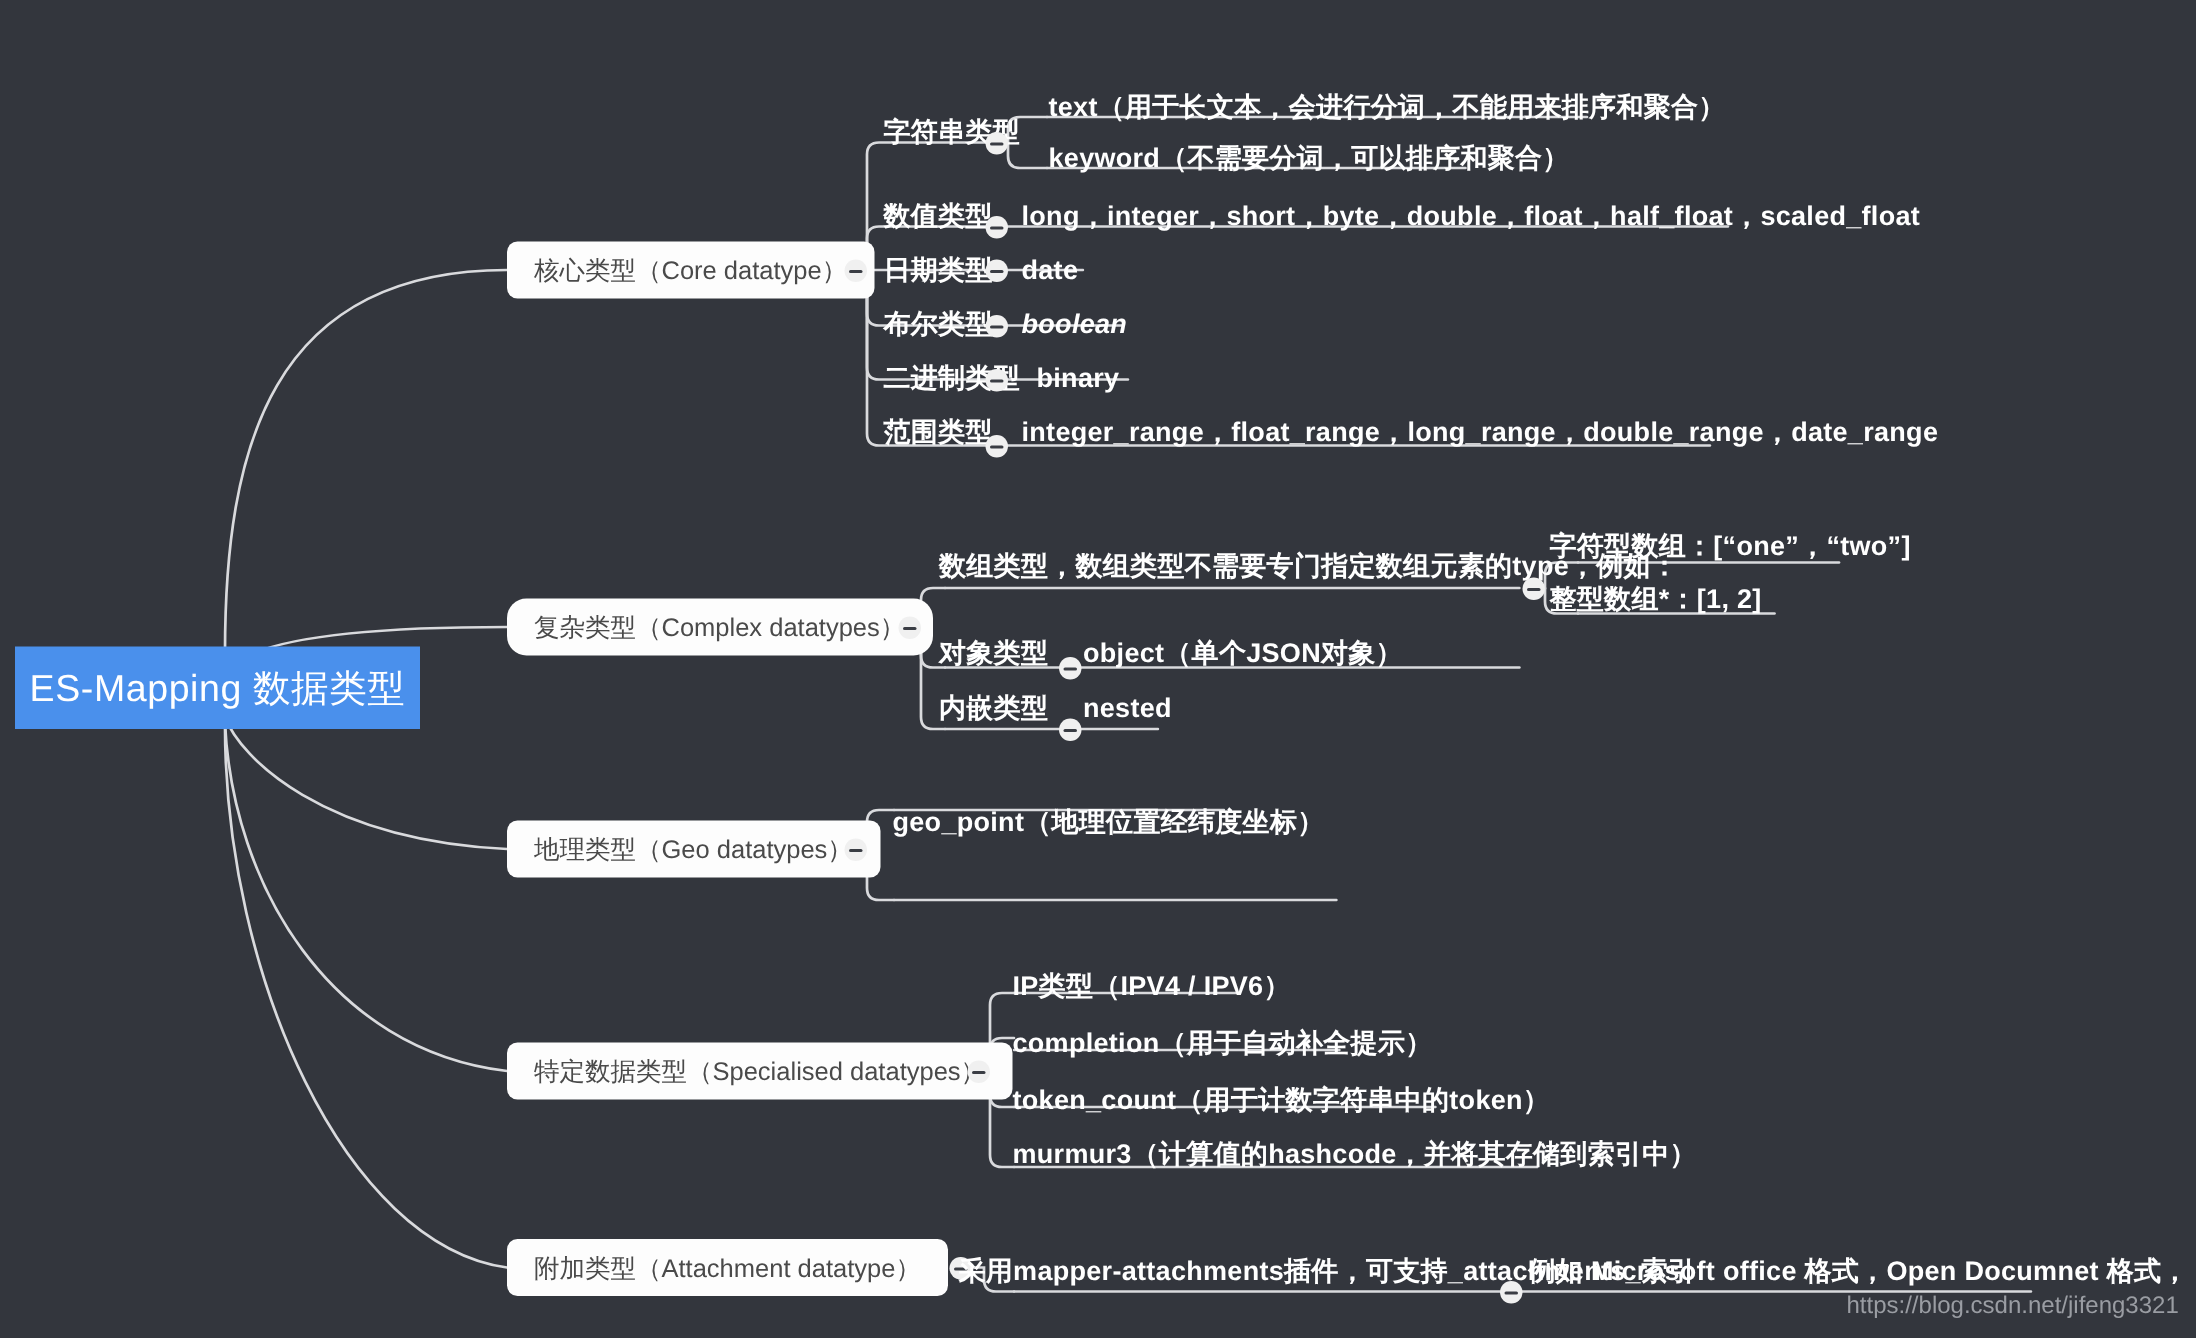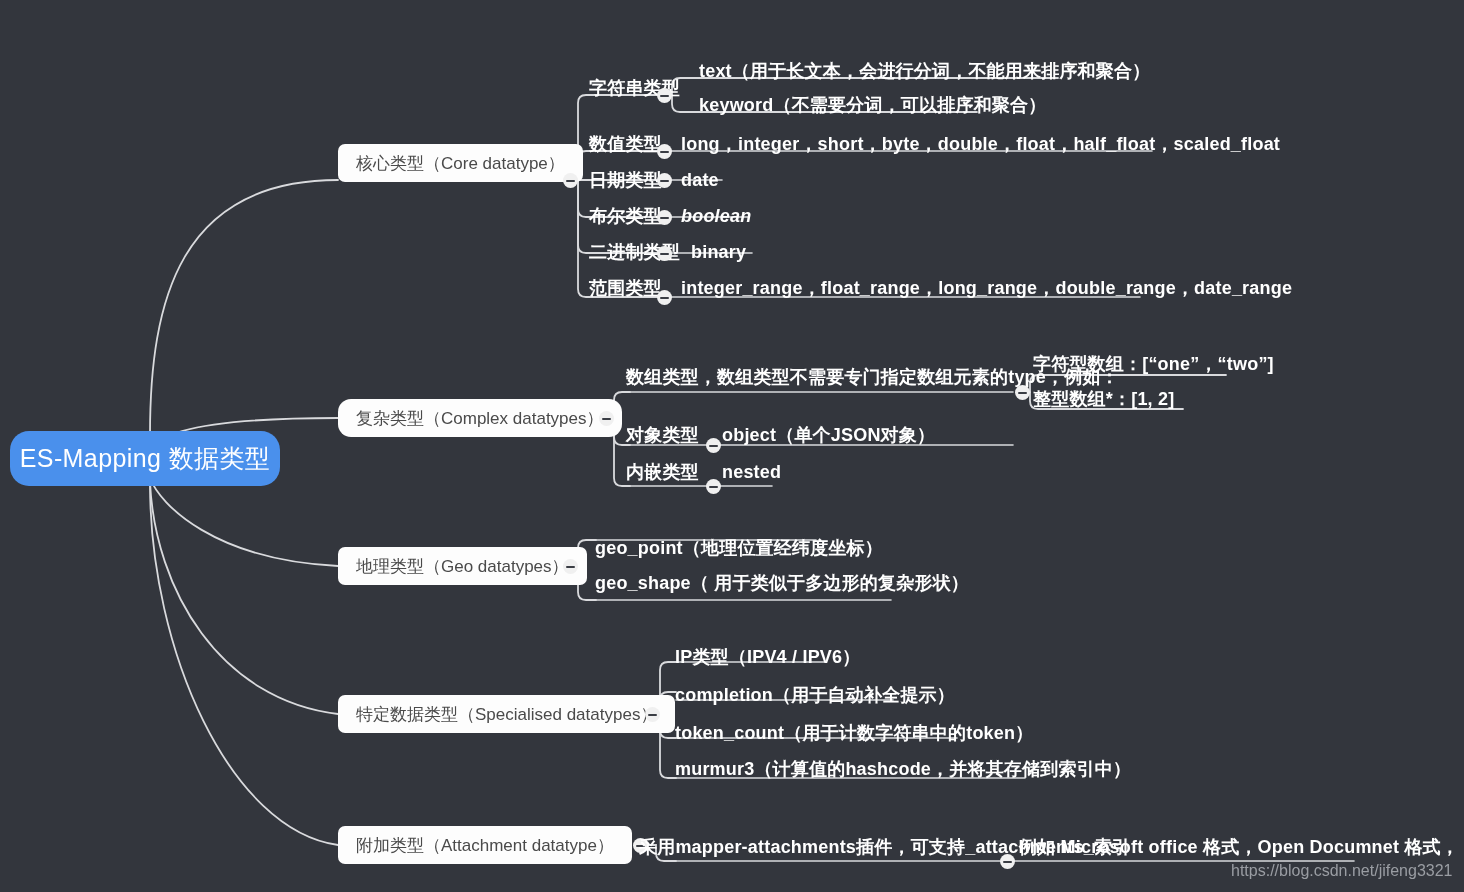--- a/index.html
+++ b/index.html
@@ -21,21 +21,21 @@
     width: 1464px;
     height: 892px;
     pointer-events: none;
   }
 
   
   .root-node {
     position: absolute;
     background: #4a90ec;
     color: #ffffff;
-    border-radius: 19px;
+    border-radius: 0;
     font-size: 25px;
     letter-spacing: .4px;
     display: flex;
     align-items: center;
     justify-content: center;
     white-space: nowrap;
     box-sizing: border-box;
     padding: 0 22px;
   }
 
@@ -159,21 +159,21 @@
       <path d="M648,845 L656,845 L656,853 Q656,861 664,861 L676,861"></path>
       <path d="M676,861 L1000,861" stroke-width="1.6"></path>
       <path d="M1013,861 L1354,861" stroke-width="1.6"></path>
     </g>
   </svg>
 
   <div class="root-node" style="left:10px; top:431px; width:270px; height:55px;">
     <span>ES-Mapping 数据类型</span>
   </div>
 
-  <div class="branch-node" style="left:338px; top:144px;justify-content:center;">
+  <div class="branch-node" style="left:338px; top:161px;justify-content:center;">
     <span>核心类型（Core datatype）</span>
   </div>
   <div class="toggle" style="left:563px; top:173px;"></div>
 
   <div class="leaf" style="left:589px; top:79px;">
     <span>字符串类型</span>
   </div>
   <div class="toggle" style="left:657px; top:88px;"></div>
 
   <div class="leaf" style="left:699px; top:62px;">
@@ -256,23 +256,20 @@
   </div>
 
   <div class="branch-node" style="left:338px; top:547px;">
     <span>地理类型（Geo datatypes）</span>
   </div>
   <div class="toggle" style="left:563px; top:559px;"></div>
 
   <div class="leaf" style="left:595px; top:539px;">
     <span>geo_point（地理位置经纬度坐标）</span>
   </div>
-  <div class="leaf" style="left:595px; top:574px;">
-    <span>geo_shape（ 用于类似于多边形的复杂形状）</span>
-  </div>
 
   <div class="branch-node" style="left:338px; top:695px;">
     <span>特定数据类型（Specialised datatypes）</span>
   </div>
   <div class="toggle" style="left:645px; top:707px;"></div>
 
   <div class="leaf" style="left:675px; top:648px;">
     <span>IP类型（IPV4 / IPV6）</span>
   </div>
   <div class="leaf" style="left:675px; top:686px;">

